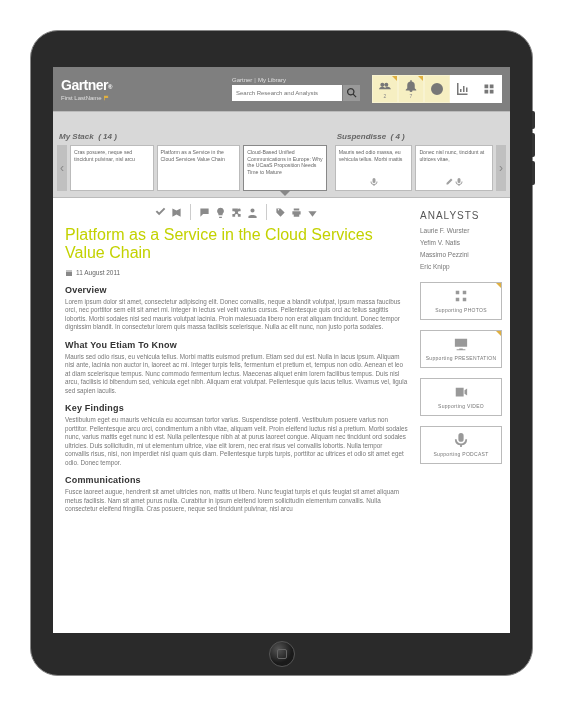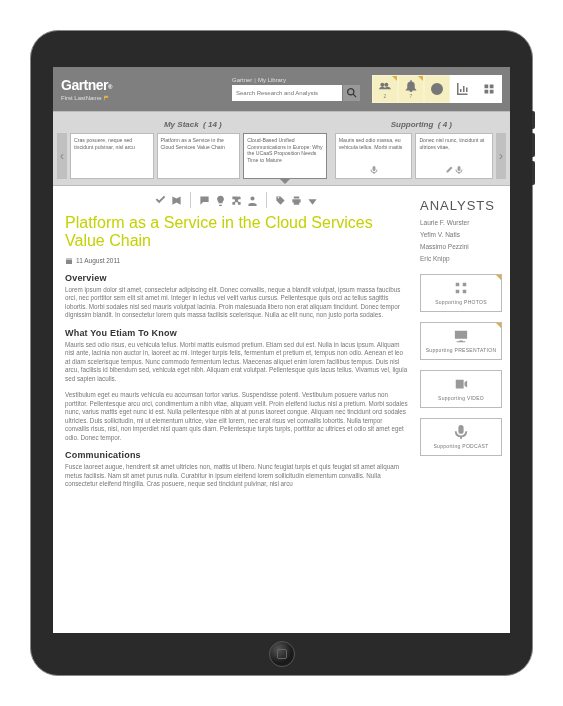--- a/index.html
+++ b/index.html
@@ -27,40 +27,40 @@
   .topicon { width: 26px; height: 28px; display: flex; flex-direction: column; align-items: center; justify-content: center; border:1px solid rgba(255,255,255,0.25); position:relative;}
   .topicon.light { background: #f6efc2; }
   .topicon.white { background: #fff; }
   .topicon svg { width: 12px; height: 12px; fill: #777;}
   .topicon .count { font-size: 5px; color: #888; margin-top:1px;}
   .triad { position:absolute; top:0; right:0; width:0; height:0; border-left:5px solid transparent; border-top:5px solid #e0b040;}
   .rec-bar { display: flex; align-items: stretch; background: #d8d8d8; border-top:1px solid #bbb; border-bottom:1px solid #bbb;}
   .rec-group { flex:1; padding: 4px 4px 6px 4px; min-width:0;}
   .rec-group.left   { flex:3.15; }
   .rec-group.right  { flex:2; }
-  .rec-title { color: #666; font-size: 8px; font-weight: bold; font-style: italic; margin: 4px 0 4px 2px; text-align: center;}
+  .rec-title { color: #666; font-size: 8px; font-weight: bold; font-style: italic; margin: 16px 0 4px 2px;}
   .cards-row { display: flex; gap: 3px; align-items:stretch;}
   .chev { width: 10px; background: #c0c0c0; display: flex; align-items: center; justify-content: center; color: #888; font-size: 12px;}
   .card { background: #fff; border: 1px solid #bbb; padding: 3px 3px 4px 3px; font-size: 5.2px; color: #666; line-height: 1.25; flex:1; min-height:46px; position:relative; display:flex; flex-direction:column;}
   .card.active { border-color:#888;}
   .card.active::after { content:""; position:absolute; bottom:-6px; left:50%; transform:translateX(-50%); width:0; height:0; border-left:5px solid transparent; border-right:5px solid transparent; border-top:5px solid #888;}
   .card-ics { margin-top:auto; display:flex; gap:2px; justify-content:center;}
   .card-ics svg { width:8px; height:8px; fill:#a0a0a0;}
   .content { display: flex; }
   .main { flex: 1; padding: 6px 12px 8px 12px; min-width:0;}
   .aside { width: 90px; padding: 6px 8px 8px 0; flex-shrink:0;}
   .icon-row { display:flex; justify-content:center; align-items:center; gap:5px; margin-bottom:6px; color:#8a8a8a;}
   .icon-row .vdiv { width:1px; height:16px; background:#ccc; margin:0 3px;}
   .icon-row svg { width:11px; height:11px; fill:#8a8a8a;}
   .title { color: #c3d200; font-size: 16px; font-weight: normal; line-height: 1.15; margin-bottom: 6px; }
   .date { font-size: 6.5px; color: #666; margin-bottom: 8px; display:flex; align-items:center; gap:3px;}
   .date svg{ width:8px; height:8px; fill:#888;}
   h3 { font-size: 9px; color: #333; margin-bottom: 3px; font-weight: bold; letter-spacing:0.2px;}
   .body-text { font-size: 6.3px; color: #777; line-height: 1.35; margin-bottom: 8px;}
-  .aside-title { font-size: 13px; color: #555; letter-spacing: 1px; margin: 6px 0 6px 0;}
+  .aside-title { font-size: 10px; color: #555; letter-spacing: 1px; margin: 6px 0 6px 0;}
   .analyst { font-size: 6.5px; color: #777; margin-bottom: 5px;}
   .sbox { border: 1px solid #bbb; margin-bottom: 10px; padding: 6px 4px; text-align: center; position:relative;}
   .sbox svg { width: 14px; height: 14px; fill: #999; margin-bottom: 2px;}
   .sbox .lab { font-size: 5px; color: #777; letter-spacing:0.3px;}
   .left-col { display:flex; flex-direction:column; align-items:flex-start; gap:2px; width:74px; flex-shrink:0;}
 </style>
 </head>
 <body>
 
 <svg width="0" height="0" style="position:absolute">
@@ -209,21 +209,21 @@
       <div class="rec-group left">
         <div class="rec-title"><span>My Stack</span> &nbsp;<span>( 14 )</span></div>
         <div class="cards-row">
           <div class="chev">‹</div>
           <div class="card">Cras posuere, neque sed tincidunt pulvinar, nisl arcu</div>
           <div class="card">Platform as a Service in the Cloud Services Value Chain</div>
           <div class="card active">Cloud-Based Unified Communications in Europe: Why the UCaaS Proposition Needs Time to Mature</div>
         </div>
       </div>
       <div class="rec-group right">
-        <div class="rec-title"><span>Supporting</span> &nbsp;<span>( 4 )</span></div>
+        <div class="rec-title"><span>Suspendisse</span> &nbsp;<span>( 4 )</span></div>
         <div class="cards-row">
           <div class="card">
             <span>Mauris sed odio massa, eu vehicula tellus. Morbi mattis</span>
             <div class="card-ics">
                   <svg viewBox="0 0 16 16">
                     <use href="#i-mic"></use>
                   </svg>
                 </div>
           </div>
           <div class="card">
@@ -282,20 +282,21 @@
               </svg>
               <span>11 August 2011</span>
             </div>
 
         <h3>Overview</h3>
         <div class="body-text">Lorem ipsum dolor sit amet, consectetur adipiscing elit. Donec convallis, neque a blandit volutpat, ipsum massa faucibus orci, nec porttitor sem elit sit amet mi. Integer in lectus vel velit varius cursus. Pellentesque quis orci ac tellus sagittis lobortis. Morbi sodales nisl sed mauris volutpat lacinia. Proin malesuada libero non erat aliquam tincidunt. Donec tempor dignissim blandit. In consectetur lorem quis massa facilisis scelerisque. Nulla ac elit nunc, non justo porta sodales.</div>
 
         <h3>What You Etiam To Know</h3>
         <div class="body-text">Mauris sed odio risus, eu vehicula tellus. Morbi mattis euismod pretium. Etiam sed dui est. Nulla in lacus ipsum. Aliquam nisi ante, lacinia non auctor in, laoreet ac mi. Integer turpis felis, fermentum et pretium et, tempus non odio. Aenean et leo at diam scelerisque tempus. Nunc commodo fermentum lectus. Maecenas aliquet enim lorem facilibus tempus. Duis nisl arcu, facilisis id bibendum sed, vehicula eget nibh. Aliquam erat volutpat. Pellentesque quis lacus tellus. Vivamus vel, ligula sed sapien iaculis.</div>
 
+        <h3>Key Findings</h3>
         <div class="body-text">Vestibulum eget eu mauris vehicula eu accumsan tortor varius. Suspendisse potenti. Vestibulum posuere varius non porttitor. Pellentesque arcu orci, condimentum a nibh vitae, aliquam velit. Proin eleifend luctus nisl a pretium. Morbi sodales nunc, varius mattis eget nunc id est. Nulla pellentesque nibh at at purus laoreet congue. Aliquam nec tincidunt orci sodales ultricies. Duis sollicitudin, mi ut elementum ultrice, viae elit lorem, nec erat risus vel convallis lobortis. Nulla tempor convallis risus, nisi, non imperdiet nisl quam quis diam. Pellentesque turpis turpis, porttitor ac ultrices et odio sit amet eget odio. Donec tempor.</div>
 
         <h3>Communications</h3>
         <div class="body-text">Fusce laoreet augue, hendrerit sit amet ultricies non, mattis ut libero. Nunc feugiat turpis et quis feugiat sit amet aliquam metus facilisis. Nam sit amet purus nulla. Curabitur in ipsum eleifend lorem sollicitudin elementum convallis. Nulla consectetur eleifend fringilla. Cras posuere, neque sed tincidunt pulvinar, nisl arcu</div>
       </div>
 
       <div class="aside">
         <div class="aside-title">ANALYSTS</div>
         <div class="analyst">Laurie F. Wurster</div>
         <div class="analyst">Yefim V. Natis</div>

